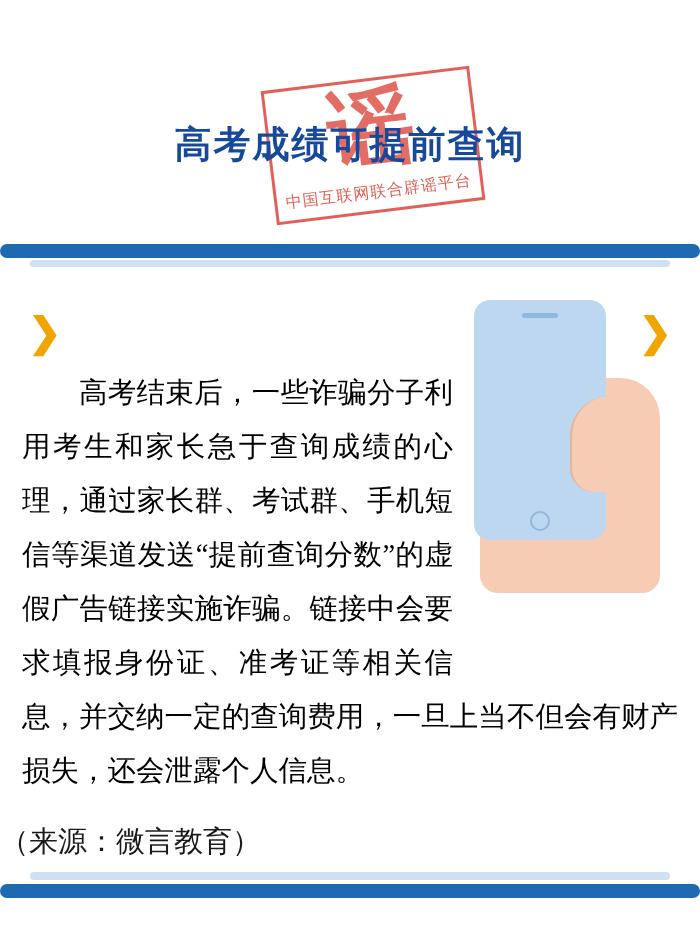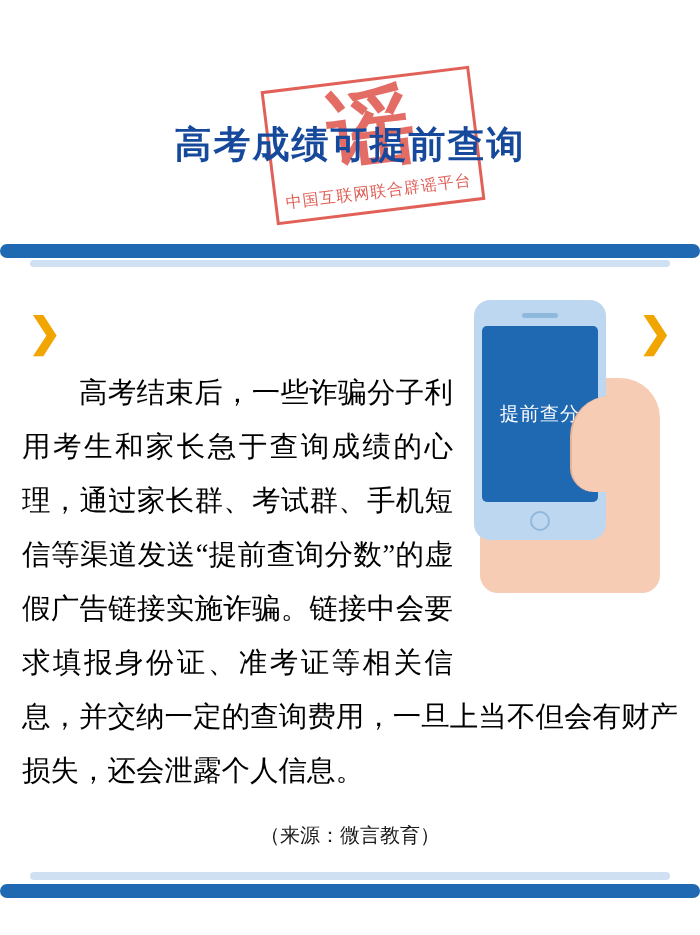--- a/index.html
+++ b/index.html
@@ -248,22 +248,22 @@
     border-radius: 50%;
     box-sizing: border-box;
   }
 
   
   .source {
     position: absolute;
     left: 0;
     top: 822px;
     width: 700px;
-    text-align: center;
-    font-size: 20px;
+    text-align: left;
+    font-size: 29px;
     color: #1a1a1a;
     font-family: Liberation Serif, serif;
   }
 
   
   .footer {
     position: absolute;
     left: 0;
     top: 872px;
     width: 700px;
@@ -316,21 +316,20 @@
     <div class="para-wrap">
       <div class="float-shape"></div>
       <p class="para">高考结束后，一些诈骗分子利用考生和家长急于查询成绩的心理，通过家长群、考试群、手机短信等渠道发送“提前查询分数”的虚假广告链接实施诈骗。链接中会要求填报身份证、准考证等相关信息，并交纳一定的查询费用，一旦上当不但会有财产损失，还会泄露个人信息。</p>
     </div>
   </div>
 
   <div class="illus">
     <div class="hand"></div>
     <div class="phone">
       <div class="phone-speaker"></div>
-      <div class="phone-screen">提前查分</div>
       <div class="phone-home"></div>
     </div>
     <div class="thumb"></div>
   </div>
 
   <div class="source">（来源：微言教育）</div>
 
   <div class="footer">
     <div class="footer-light"></div>
     <div class="footer-main"></div>

